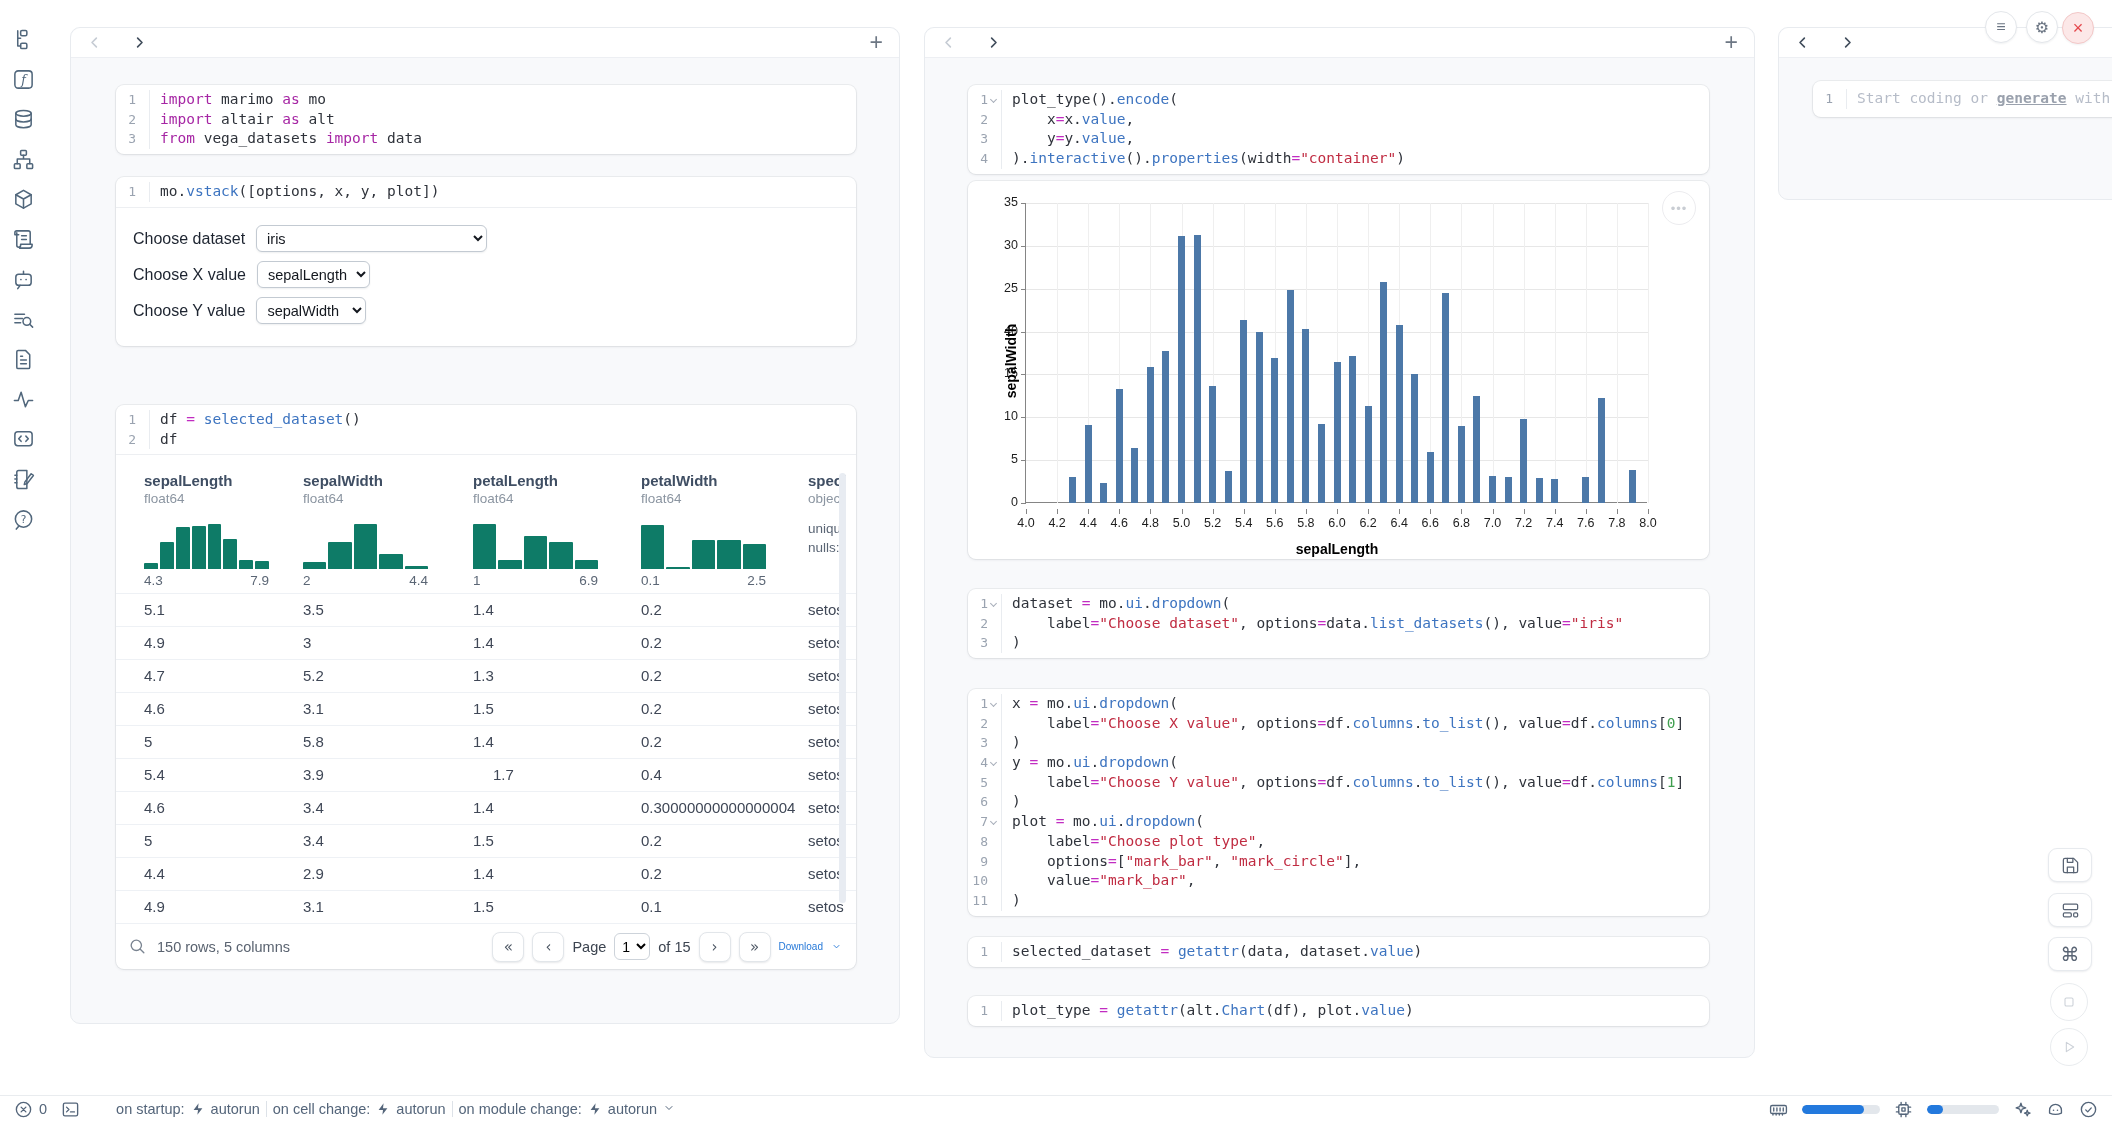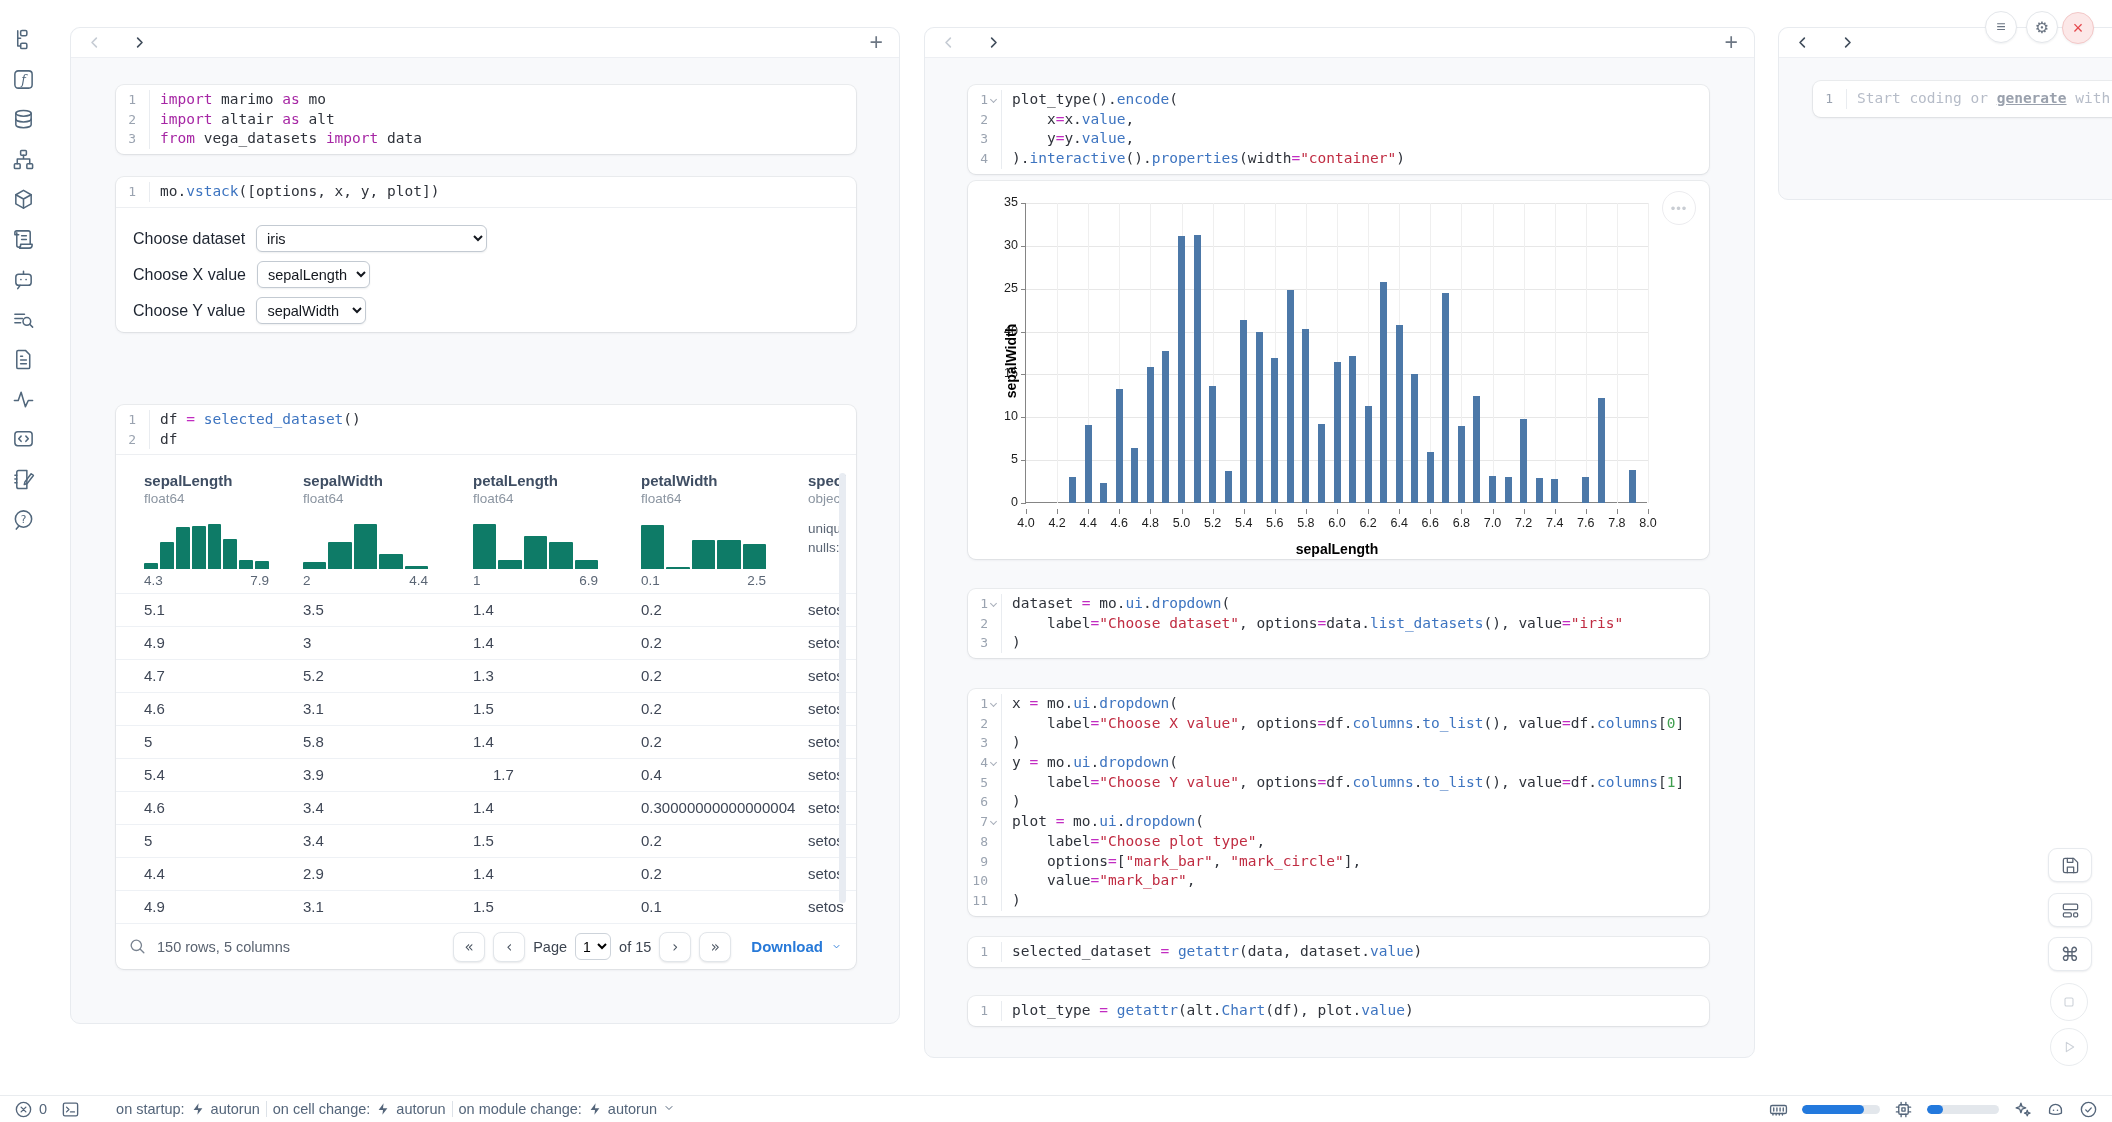--- a/index.html
+++ b/index.html
@@ -37,21 +37,21 @@
   .ln { color:#9aa3b0; font-size:13px; }
   .fold { width:10px; position:relative; }
   .fold i { display:block; width:5px; height:5px; border-right:1.4px solid #a8afba;
     border-bottom:1.4px solid #a8afba; transform:rotate(45deg); margin:7px 0 0 3px; }
   .ccode { padding-left:10px; }
   .t-kw{color:#a626a4} .t-op{color:#c12cc1} .t-fn{color:#3d74c0}
   .t-str{color:#c02c42} .t-num{color:#3f9e4f} .t-txt{color:#2f333b}
   .odivide { border-top:1px solid #edeff2; }
 
   
-  .formout { padding:13px 17px 3px; }
+  .formout { padding:13px 17px 17px; }
   .frow { display:flex; align-items:center; height:36px; gap:11px; }
   .flabel { font-size:16px; color:#1d2430; }
   select.sel { height:27px; border:1px solid #c3cad2; border-radius:6px; background:#fff;
     font-family:"Liberation Sans",sans-serif; font-size:14.5px; color:#14181f;
     padding:0 6px; box-shadow:0 1px 2px rgba(18,28,45,.07); }
 
   
   .tblout { position:relative; padding:16px 0 0; }
   .thead { position:relative; height:122px; }
   .th { position:absolute; top:0; width:140px; }
@@ -71,21 +71,21 @@
     padding:0 14px 0 12px; gap:10px; }
   .tfoot .summary { font-size:14.5px; color:#5a6370; }
   .pag { margin-left:auto; display:flex; align-items:center; gap:8px; }
   .pbtn { width:32px; height:30px; background:#fff; border:1px solid #e2e6ea; border-radius:8px;
     box-shadow:0 1px 2px rgba(18,28,45,.1); color:#4c5663; font-size:15px;
     display:flex; align-items:center; justify-content:center; cursor:pointer;
     font-family:"DejaVu Sans",sans-serif; }
   .pglbl { font-size:14.5px; color:#3c4450; }
   .pag select { height:27px; border:1px solid #cdd3da; border-radius:6px; background:#fff;
     font-size:14px; padding:0 3px; }
-  .dl { color:#2779d8; font-size:15px; margin-left:12px; cursor:pointer;font-weight:bold; }
+  .dl { color:#2779d8; font-size:10px; cursor:pointer; }
   .caret svg { width:11px; height:11px; stroke:#2779d8; stroke-width:2; fill:none; }
 
   
   .chart-cell { overflow:visible; }
   .chart-dots { position:absolute; left:694px; top:10px; width:34px; height:34px;
     border:1px solid #ececef; border-radius:50%; display:flex; align-items:center;
     justify-content:center; color:#c9cdd3; font-size:13px; letter-spacing:1px;
     background:#fff; cursor:pointer; }
   .plot { position:absolute; left:57px; top:22px; width:622px; height:300px;
     border-left:1px solid #858585; border-bottom:1px solid #858585; }

